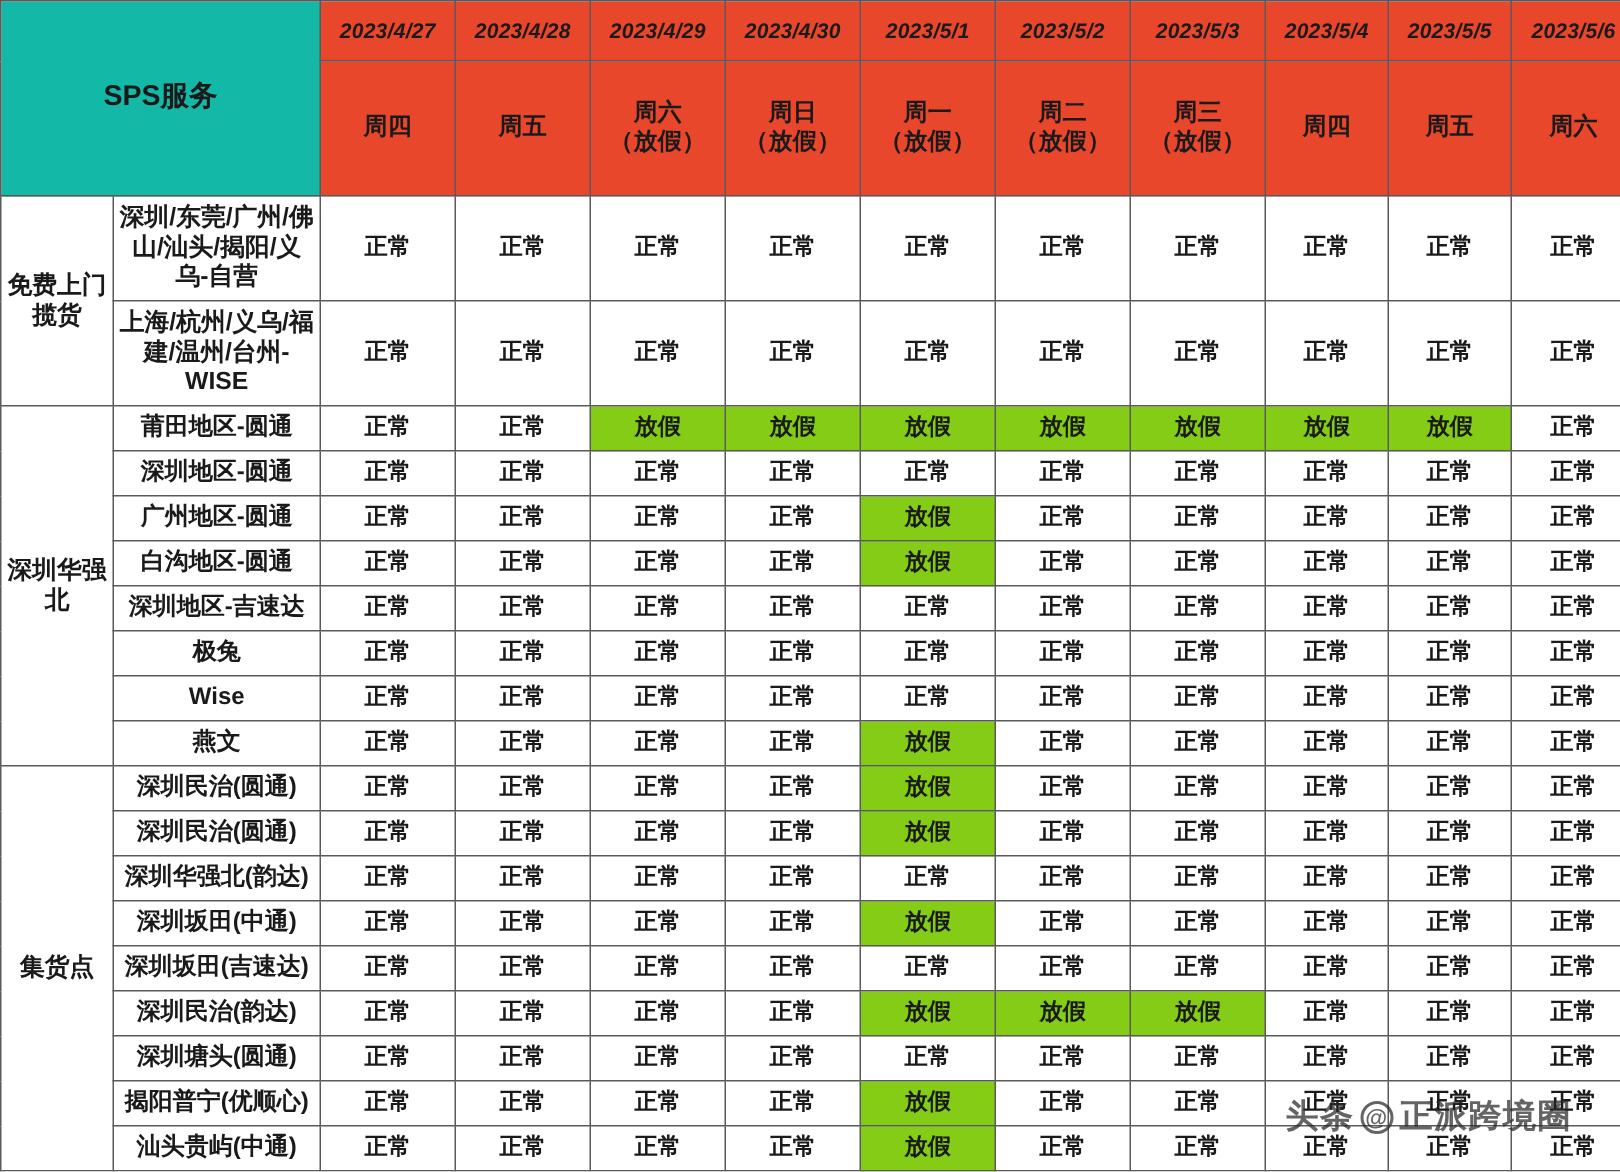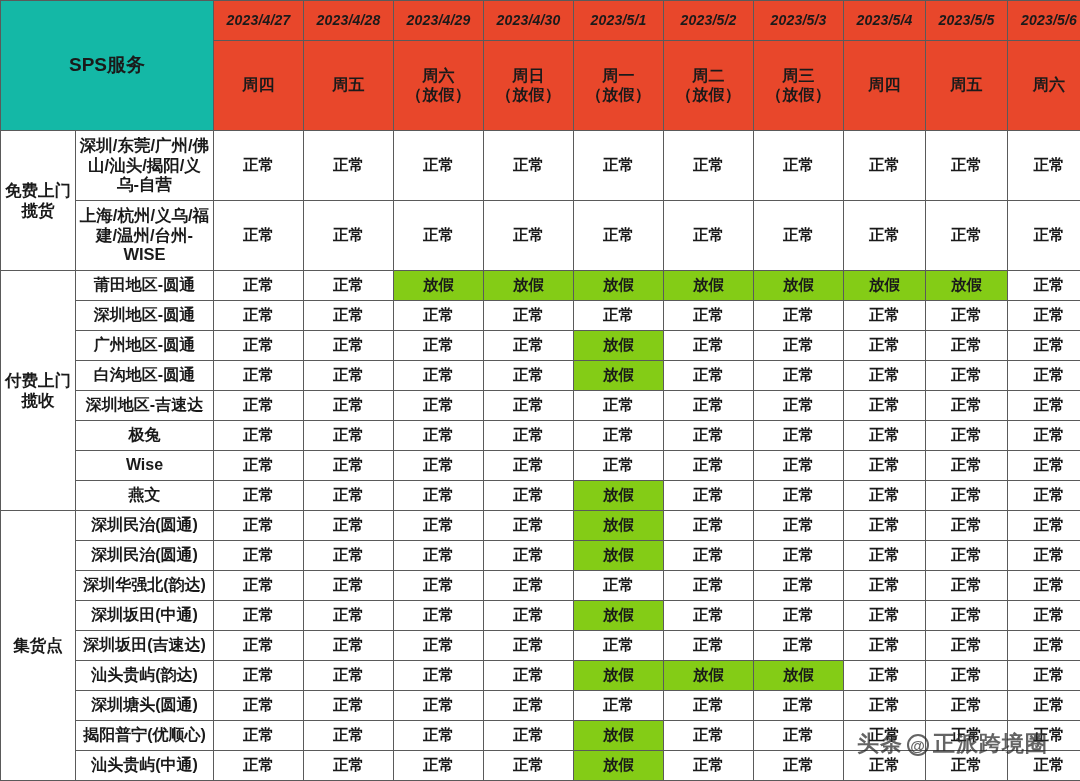--- a/index.html
+++ b/index.html
@@ -163,21 +163,21 @@
         <td class="cell">正常</td>
         <td class="cell">正常</td>
         <td class="cell">正常</td>
         <td class="cell">正常</td>
         <td class="cell">正常</td>
         <td class="cell">正常</td>
         <td class="cell">正常</td>
         <td class="cell col-last">正常</td>
       </tr>
       <tr class="grp-start" style="height: 30px;">
-        <td class="grp" rowspan="8">付费上门揽收</td>
+        <td class="grp" rowspan="8">深圳华强北</td>
         <td class="sub">莆田地区-圆通</td>
         <td class="cell col-first">正常</td>
         <td class="cell">正常</td>
         <td class="cell holiday">放假</td>
         <td class="cell holiday">放假</td>
         <td class="cell holiday">放假</td>
         <td class="cell holiday">放假</td>
         <td class="cell holiday">放假</td>
         <td class="cell holiday">放假</td>
         <td class="cell holiday">放假</td>
@@ -334,21 +334,21 @@
         <td class="cell">正常</td>
         <td class="cell">正常</td>
         <td class="cell">正常</td>
         <td class="cell">正常</td>
         <td class="cell">正常</td>
         <td class="cell">正常</td>
         <td class="cell">正常</td>
         <td class="cell col-last">正常</td>
       </tr>
       <tr style="height: 30px;">
-        <td class="sub">汕头贵屿(韵达)</td>
+        <td class="sub">深圳民治(韵达)</td>
         <td class="cell col-first">正常</td>
         <td class="cell">正常</td>
         <td class="cell">正常</td>
         <td class="cell">正常</td>
         <td class="cell holiday">放假</td>
         <td class="cell holiday">放假</td>
         <td class="cell holiday">放假</td>
         <td class="cell">正常</td>
         <td class="cell">正常</td>
         <td class="cell col-last">正常</td>

